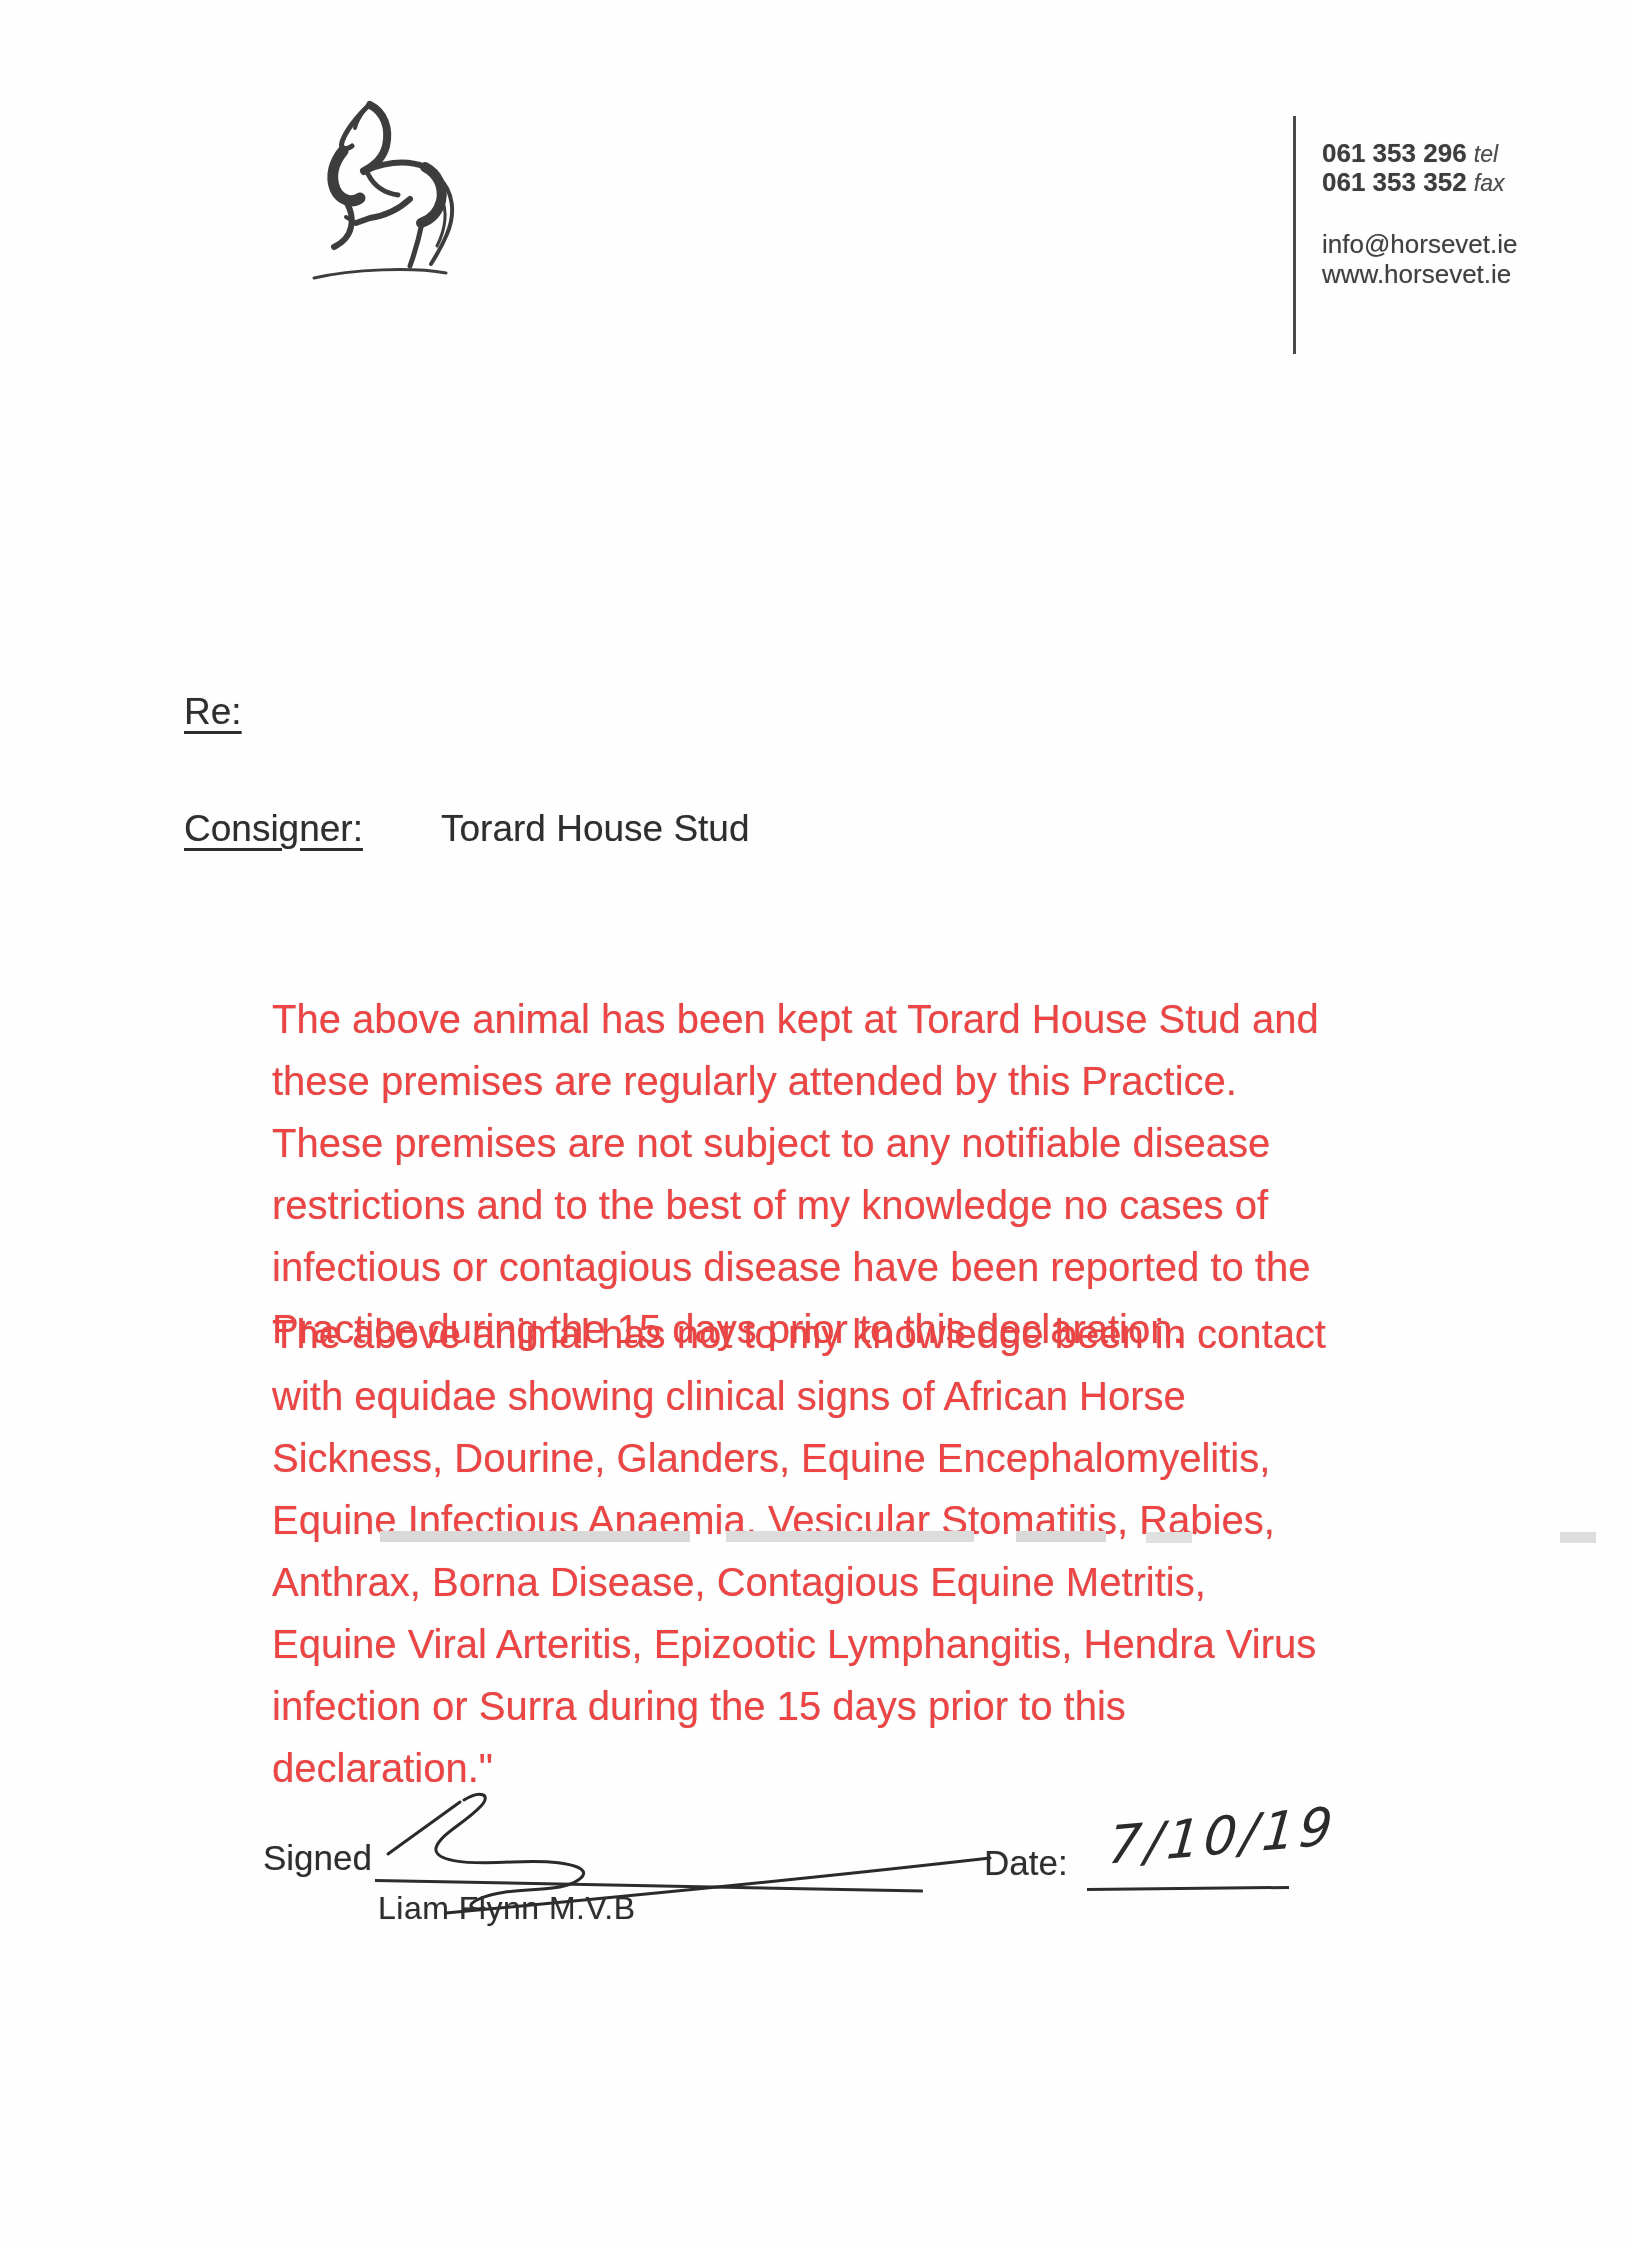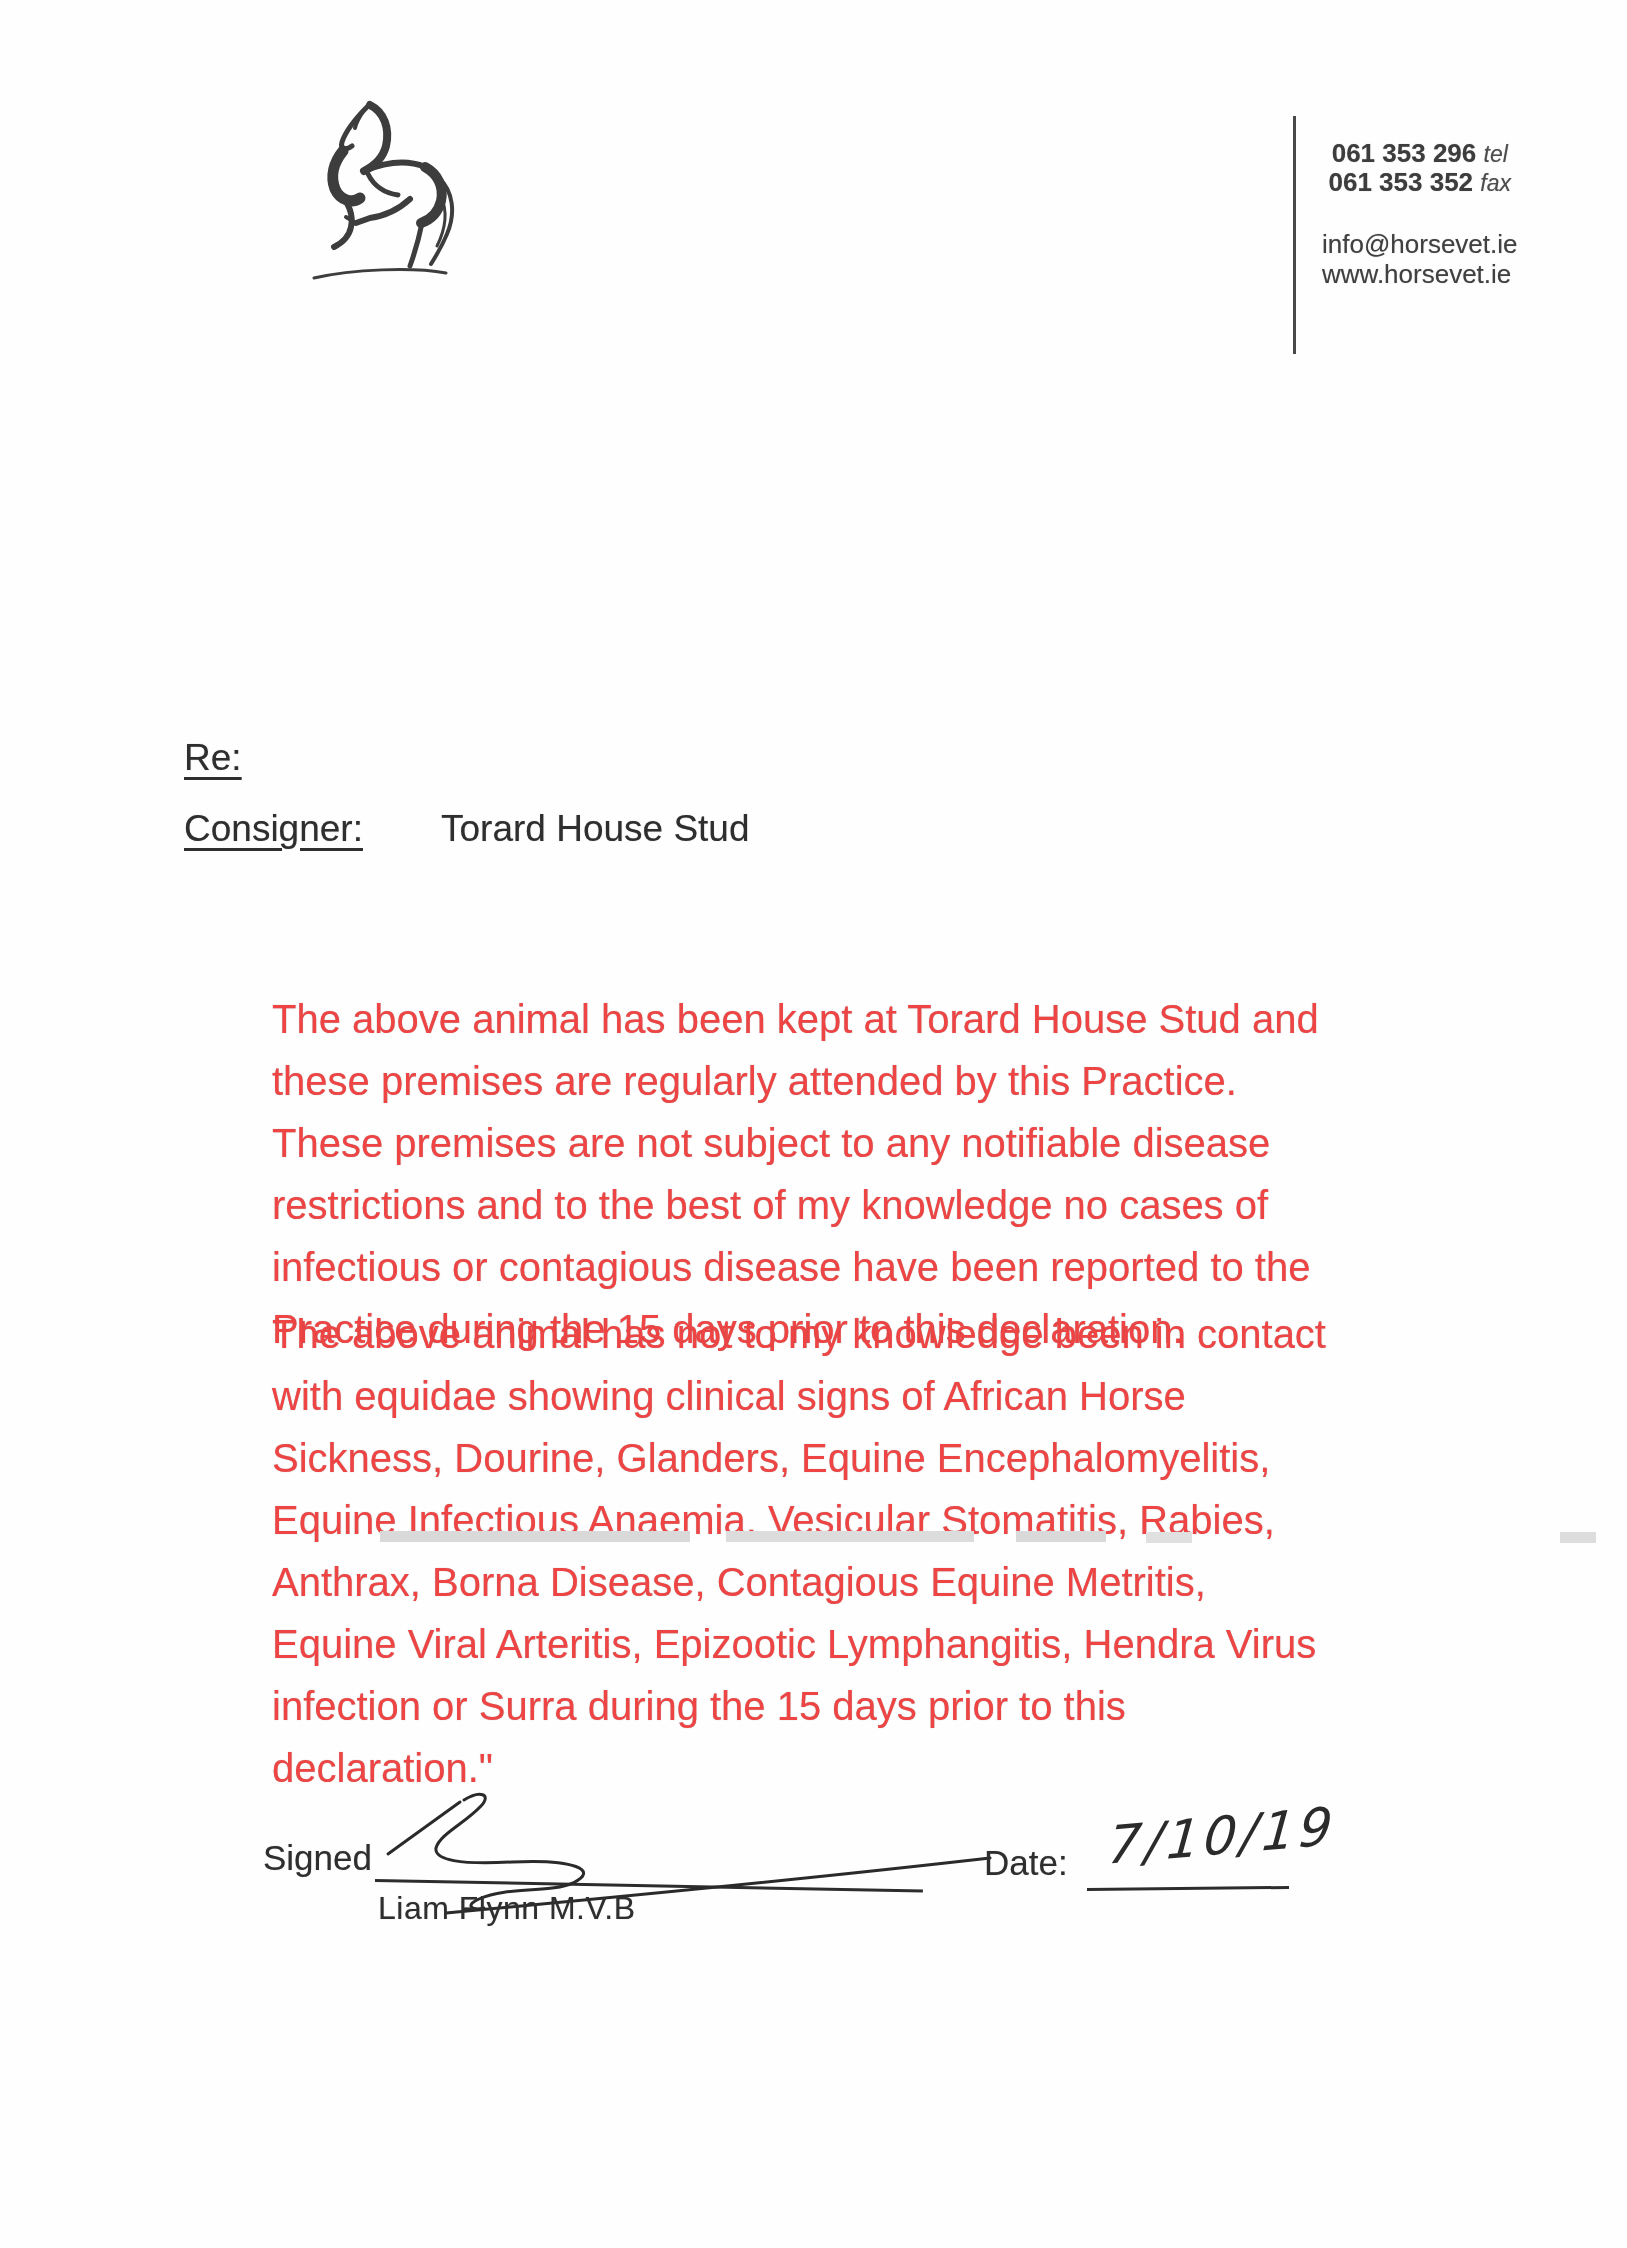--- a/index.html
+++ b/index.html
@@ -15,39 +15,39 @@
 
   
   .logo-wrap{position:absolute;left:298px;top:96px;width:160px;height:190px;}
   .clinic-name{
     position:absolute;left:157px;top:299px;
     font-size:38px;font-weight:bold;color:#383838;letter-spacing:.5px;
   }
   .head-divider{position:absolute;left:1293px;top:116px;width:3px;height:238px;background:#4a4a4a;}
   .contact{position:absolute;left:1322px;top:118px;color:#474747;}
   .contact .addr div{font-size:26px;line-height:29px;}
-  .contact .phones{margin-top:21px;font-size:26px;line-height:28px;text-align:center;}
+  .contact .phones{margin-top:21px;font-size:26px;line-height:28px;}
   .contact .phones .num{font-weight:bold;color:#3d3d3d;}
   .contact .phones .sfx{font-style:italic;font-size:23px;color:#4d4d4d;}
   .contact .web{margin-top:32px;font-size:26px;line-height:30px;font-weight:400;color:#404040;}
 
   
   .lot{
     position:absolute;left:50.4%;top:448px;transform:translateX(-50%);
     font-size:49px;font-weight:bold;color:#2d2d2d;
     border-bottom:5px solid #2d2d2d;padding:0 3px 4px 3px;letter-spacing:1px;
   }
 
   
   .ref-label{
     position:absolute;left:184px;font-size:37px;color:#2e2e2e;
     text-decoration:underline;text-underline-offset:7px;text-decoration-thickness:3px;
   }
   .ref-value{position:absolute;left:441px;font-size:37px;color:#2e2e2e;}
-  .row-re{top:737px;} .row-consigner{top:808px;}
+  .row-re{top:691px;} .row-consigner{top:808px;}
 
   
   .para{
     position:absolute;left:272px;width:1090px;
     font-size:40px;line-height:62px;color:#ef4444;
     white-space:pre-line;
   }
   .p1{top:988px;} .p2{top:1303px;}
 
   

